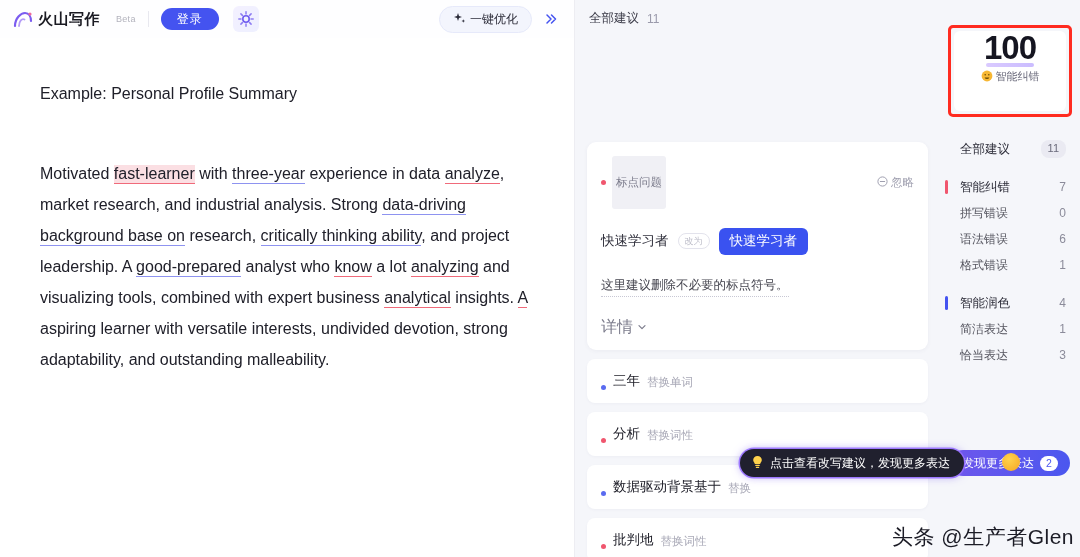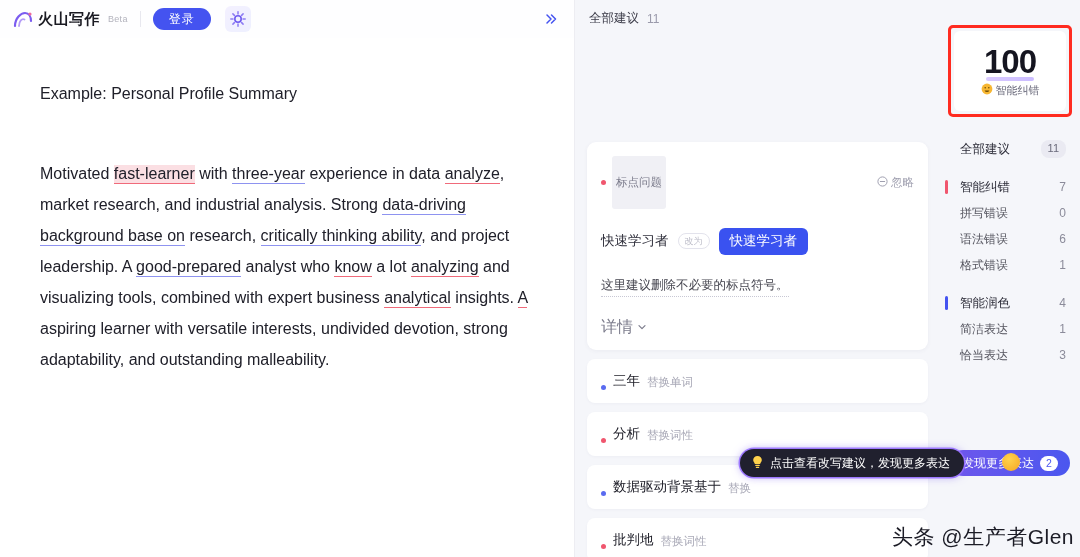--- a/index.html
+++ b/index.html
@@ -45,21 +45,21 @@
   }
   .brand-name {
     font-size: 15px;
     font-weight: bold;
     color: #1a1a22;
     letter-spacing: 0.5px;
   }
   .beta-tag {
     font-size: 9px;
     color: #b3b3bd;
-    margin-left: 4px;
+    margin-left: 12px;
     letter-spacing: .3px;
   }
   .divider-v {
     width: 1px; height: 16px;
     background: #e8e8ef;
     margin: 0 12px;
   }
   .login-btn {
     background: #4453f0;
     color: #fff;
@@ -296,21 +296,20 @@
   }
   .score-box {
     position: absolute;
     left: 14px; top: 31px;
     width: 112px; height: 80px;
     background: #ffffff;
     border-radius: 6px;
     display: flex;
     flex-direction: column;
     align-items: center;
-    justify-content: center;
     gap: 5px;
   }
   .score-num {
     font-size: 33px;
     font-weight: bold;
     color: #151520;
     line-height: 1;
     letter-spacing: -1px;
     position: relative;
   }
@@ -443,20 +442,29 @@
             <path d="M0.8 8 H3"></path>
               <path d="M13 8 H15.2"></path>
             <path d="M2.9 2.9 L4.4 4.4"></path>
               <path d="M11.6 11.6 L13.1 13.1"></path>
             <path d="M13.1 2.9 L11.6 4.4"></path>
               <path d="M4.4 11.6 L2.9 13.1"></path>
           </g>
         </svg>
       </div>
       <div class="topbar-right">
+        <div class="optimize-btn">
+          <span>
+            <svg width="13" height="13" viewBox="0 0 13 13">
+              <path d="M5 1 L6 4 L9 5 L6 6 L5 9 L4 6 L1 5 L4 4 Z" fill="#2b2b38"></path>
+              <path d="M10.3 7.2 L10.8 8.5 L12.1 9 L10.8 9.5 L10.3 10.8 L9.8 9.5 L8.5 9 L9.8 8.5 Z" fill="#2b2b38"></path>
+            </svg>
+          </span>
+          <span>一键优化</span>
+        </div>
         <div class="collapse-btn">
           <svg width="14" height="14" viewBox="0 0 14 14">
             <path d="M3 3 L7 7 L3 11 M7.5 3 L11.5 7 L7.5 11" fill="none" stroke="#4453f0" stroke-width="1.5" stroke-linecap="round" stroke-linejoin="round"></path>
           </svg>
         </div>
       </div>
     </div>
 
     <div class="doc">
       <div class="doc-title">Example: Personal Profile Summary</div>

